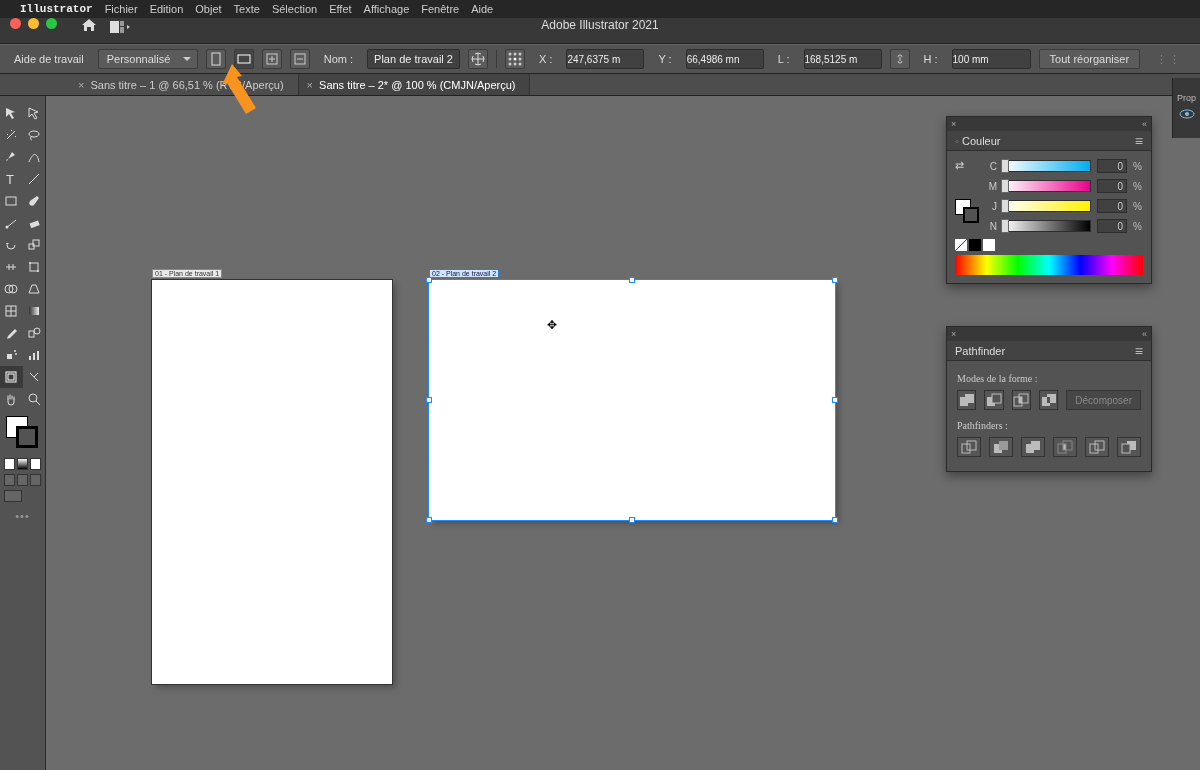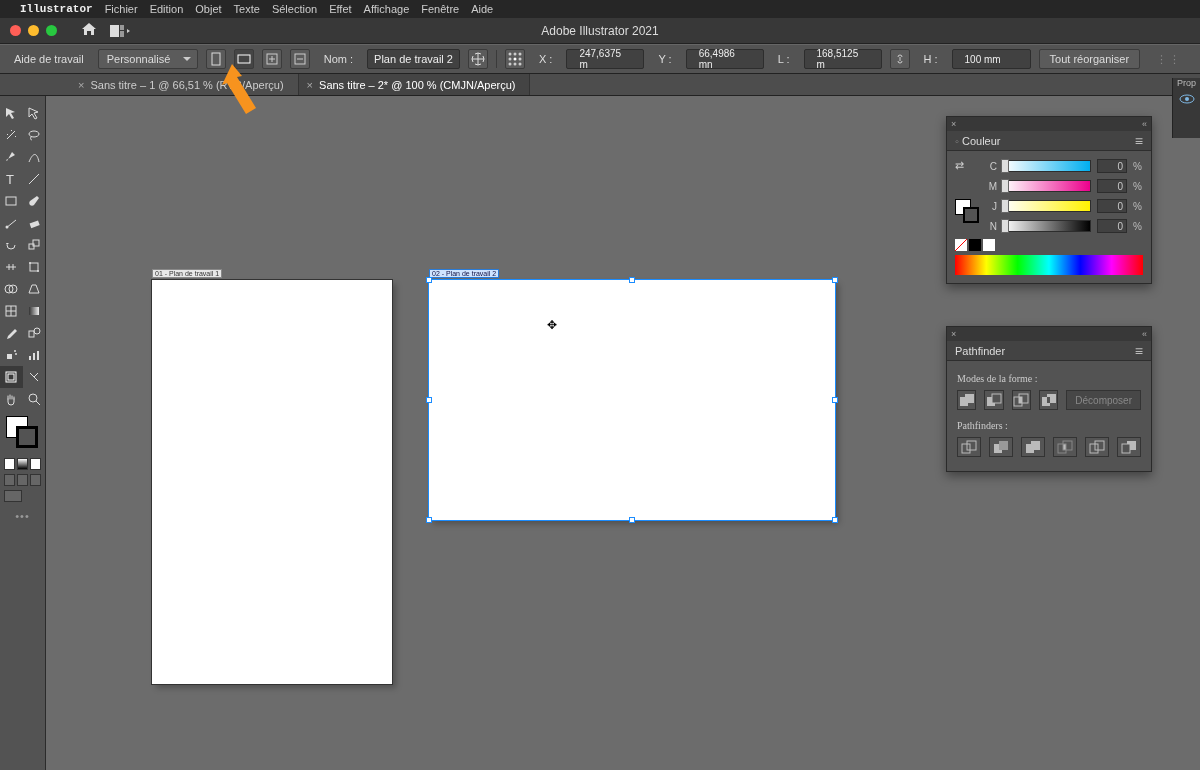--- a/index.html
+++ b/index.html
@@ -2,37 +2,37 @@
 <html><head>
 <meta charset="utf-8">
 <style>
   * { margin:0; padding:0; box-sizing:border-box; font-family: "Helvetica Neue", Arial, sans-serif; }
   body { width:1200px; height:770px; background:#323232; overflow:hidden; color:#c8c8c8; font-size:11px; }
   
   .menubar { height:18px; background:#262626; display:flex; align-items:center; padding:0 8px; gap:12px; color:#ccc; font-size:11px; }
   .menubar .apple { font-size:12px; }
   .menubar .app  { font-weight:bold; color:#eee;font-family:Liberation Mono, monospace; }
   
-  .titlebar { height:26px; background:#383838; display:flex; align-items:center; position:relative; border-bottom:1px solid #222; }
+  .titlebar { height:26px; background:#383838; display:flex; align-items:flex-start; position:relative; border-bottom:1px solid #222; }
   .tl { display:flex; gap:7px; padding-left:10px; }
   .tl span { width:11px; height:11px; border-radius:50%; display:block; }
   .tl .r{background:#ff5f57;} .tl .y{background:#febc2e;} .tl .g{background:#28c840;}
   .home { margin-left:24px; color:#ddd; font-size:14px; }
   .arrange { margin-left:10px; width:26px; height:18px; display:flex; align-items:center; justify-content:center; }
   .arrange svg{display:block}
   .apptitle { position:absolute; left:50%; transform:translateX(-50%); color:#ddd; font-size:12px; }
   
   .controlbar { height:30px; background:#535353; border-top:1px solid #666; border-bottom:1px solid #222; display:flex; align-items:center; padding:0 8px; gap:8px; color:#ddd; font-size:11px; }
   .controlbar .lbl { padding:0 6px; }
   .dropdown { background:#5b5b5b; border:1px solid #3b3b3b; height:20px; display:flex; align-items:center; padding:0 18px 0 8px; position:relative; min-width:100px; border-radius:2px;}
   .dropdown:after { content:""; position:absolute; right:6px; top:7px; border:4px solid transparent; border-top-color:#ccc; }
   .iconbtn { width:20px; height:20px; background:#5b5b5b; border:1px solid #3b3b3b; border-radius:2px; display:flex; align-items:center; justify-content:center; }
   .iconbtn svg { display:block; }
   .txtfield { background:#414141; border:1px solid #2d2d2d; height:20px; padding:0 6px; display:flex; align-items:center; color:#eee; min-width:90px; border-radius:2px;}
-  .numfield { background:#414141; border:1px solid #2d2d2d; height:20px; padding:0 12px; display:flex; align-items:center; color:#eee; width:78px; border-radius:2px; font-size:10px;}
+  .numfield { background:#414141; border:1px solid #2d2d2d; height:20px; padding:0 0; display:flex; align-items:center; color:#eee; width:78px; border-radius:2px; font-size:10px;}
   .linkicon { width:20px; height:20px; background:#5b5b5b; border:1px solid #3b3b3b; border-radius:2px; display:flex; align-items:center; justify-content:center;}
   .btn { background:#5b5b5b; border:1px solid #3b3b3b; height:20px; padding:0 10px; display:flex; align-items:center; border-radius:2px; }
   .grip { margin-left:8px; color:#888; letter-spacing:2px; }
   
   .tabstrip { height:22px; background:#4d4d4d; display:flex; align-items:stretch; padding-left:70px; border-bottom:1px solid #222;}
   .tab { display:flex; align-items:center; gap:6px; padding:0 14px 0 8px; border-right:1px solid #333; color:#ccc; font-size:11px; }
   .tab.active { background:#444; color:#fff; }
   .tab .x { font-size:11px; color:#aaa; }
   
   .workspace { position:absolute; top:96px; left:0; right:0; bottom:0; background:#6c6c6c; }
@@ -42,21 +42,21 @@
   .tool { height:22px; display:flex; align-items:center; justify-content:center; }
   .tool svg { display:block; }
   .tool.sel { background:#3a3a3a; }
   .colorwell { margin:6px 4px; position:relative; height:34px; }
   .fillbox { position:absolute; top:0; left:2px; width:22px; height:22px; background:#fff; border:1px solid #000; }
   .strokebox { position:absolute; top:10px; left:12px; width:22px; height:22px; background:#535353; border:3px solid #000; }
   .minirow { display:flex; gap:2px; padding:2px 4px; }
   .minirow span { width:12px; height:12px; border:1px solid #333; }
   .dots { text-align:center; color:#999; padding-top:6px; letter-spacing:1px;}
   
-  .rightstrip { position:absolute; top:78px; right:0; width:28px; height:60px; background:#383838; border-left:1px solid #222; display:flex; flex-direction:column; align-items:center; padding-top:0; gap:6px; font-size:9px; color:#bbb;}
+  .rightstrip { position:absolute; top:78px; right:0; width:28px; height:60px; background:#383838; border-left:1px solid #222; display:flex; flex-direction:column; align-items:center; padding-top:15px; gap:6px; font-size:9px; color:#bbb;}
   
   .artboard1 { position:absolute; left:152px; top:280px; width:240px; height:404px; background:#fff; box-shadow:0 0 0 1px #333, 4px 4px 6px rgba(0,0,0,0.25);}
   .artboard2 { position:absolute; left:429px; top:280px; width:406px; height:240px; background:#fff; box-shadow:0 0 0 1px #333, 4px 4px 6px rgba(0,0,0,0.25);}
   .ab-selected { outline:1px dashed #1a8cff; outline-offset:0; box-shadow: 0 0 0 1px #1a8cff, 4px 4px 6px rgba(0,0,0,0.25);}
   .ab-label { position:absolute; top:-11px; left:0; font-size:7px; background:#e8e8e8; border:1px solid #888; padding:0 2px; color:#333; }
   .handle { position:absolute; width:6px; height:6px; background:#fff; border:1px solid #1a8cff; }
   .movecursor { position:absolute; left:547px; top:318px; font-size:12px; color:#000; }
   
   .arrow { position:absolute; left:218px; top:64px; width:60px; height:50px; pointer-events:none;}
   

